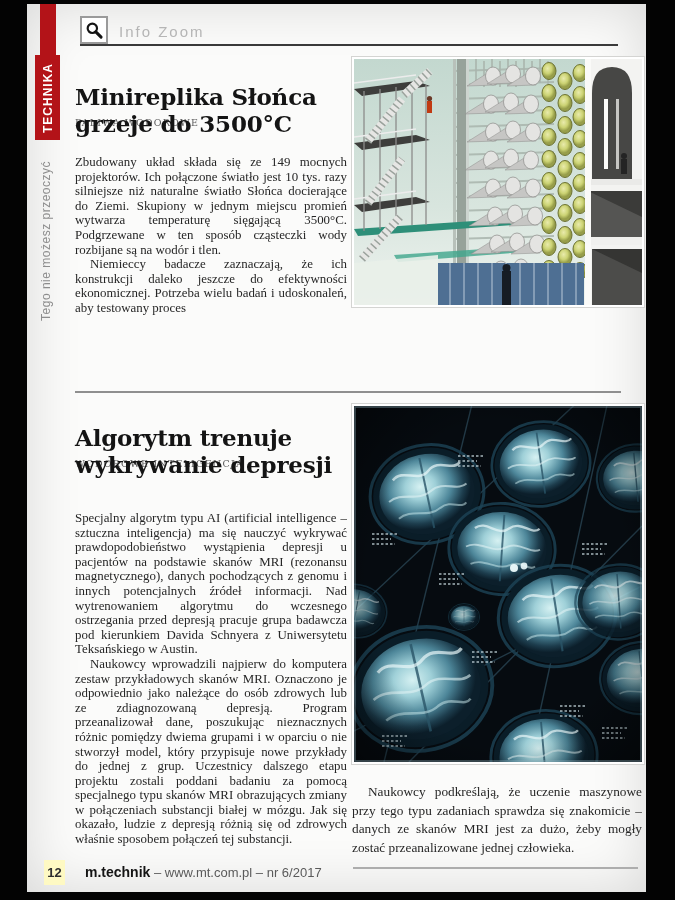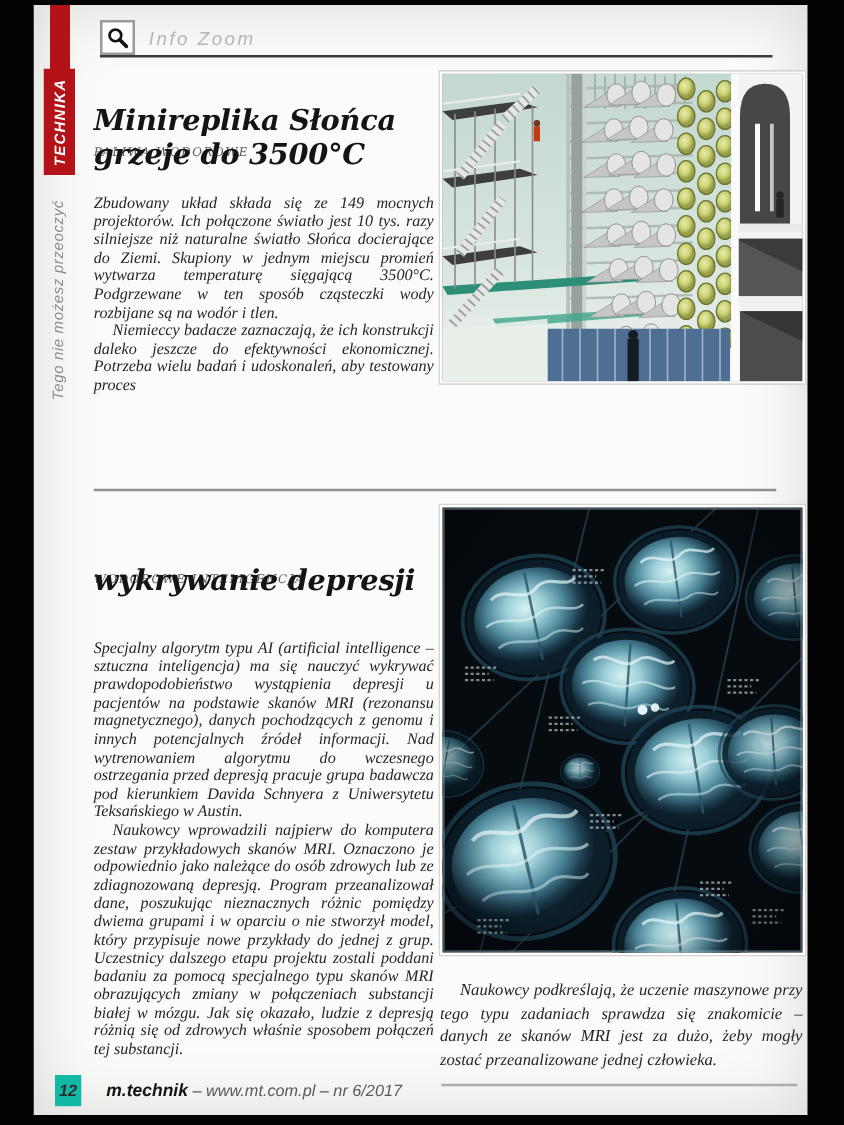--- a/index.html
+++ b/index.html
@@ -1,18 +1,18 @@
 <!DOCTYPE html>
 <html><head>
 <meta charset="utf-8">
 <style>
   html,body{margin:0;padding:0;background:#000;}
   .canvas{position:relative;width:675px;height:900px;background:#030303;overflow:hidden;
           font-family:"Liberation Serif",serif;}
-  .abs{position:absolute;font-style:italic;}
+  .abs{position:absolute;}
   .page-bg{left:27px;top:4px;width:619px;height:888px;background:#fbfbfa;
            box-shadow:inset 0 0 55px rgba(0,0,0,.14);}
   
   .red-bar{left:40px;top:4px;width:16px;height:52px;background:#b31318;}
   .technika{left:35px;top:55px;width:25px;height:85px;background:#b31318;
             display:flex;align-items:center;justify-content:center;}
   .technika span{writing-mode:vertical-rl;transform:rotate(180deg);color:#fff;
             font-family:"Liberation Sans",sans-serif;font-weight:bold;font-size:12px;letter-spacing:1px;}
   .tagline{left:34px;top:148px;width:24px;height:185px;display:flex;align-items:center;justify-content:center;}
   .tagline span{writing-mode:vertical-rl;transform:rotate(180deg);color:#8d8d8d;
@@ -35,21 +35,21 @@
   .bodycol p + p{text-indent:15px;}
   .rightcol-text{left:352px;top:319px;width:290px;font-size:13.3px;line-height:18.5px;
             text-align:justify;color:#262626;}
   .mid-rule{left:75px;top:391px;width:546px;height:1.5px;background:#8f8f8f;}
   .photo{border:2px solid #fff;outline:1px solid #d4d4d2;background:#888;}
   .solar{left:352px;top:57px;width:288px;height:246px;}
   .mri{left:352px;top:404px;width:288px;height:356px;}
   .caption{left:352px;top:783px;width:290px;font-size:13.3px;line-height:18.5px;
             text-align:justify;color:#262626;text-indent:16px;}
   
-  .page-num{left:44px;top:860px;width:21px;height:25px;background:#14b8a6;color:#2e2e2e;
+  .page-num{left:44px;top:860px;width:21px;height:25px;background:#fef9c3;color:#2e2e2e;
             font-family:"Liberation Sans",sans-serif;font-weight:600;font-size:13px;
             display:flex;align-items:center;justify-content:center;}
   .footer-text{left:85px;top:864px;font-family:"Liberation Sans",sans-serif;font-size:13px;color:#5a5a5a;}
   .footer-text .mag{font-weight:bold;font-size:14px;color:#141414;}
   .footer-rule{left:353px;top:867px;width:285px;height:2px;background:#adadad;}
   svg{display:block;}
 </style>
 </head>
 <body>
 
@@ -210,21 +210,21 @@
       <rect x="231" y="178" width="57" height="8" fill="#f0f0ee"></rect>
       <rect x="238" y="190" width="50" height="56" fill="#4c4c4a"></rect>
       <polygon points="238,190 288,214 288,190" fill="#353533"></polygon>
       <rect x="231" y="0" width="6" height="246" fill="#fafaf8"></rect>
     </svg>
   </div>
 
   <div class="abs mid-rule"></div>
 
   <div class="abs kicker k2">WODOROWE INTELIGENCJA</div>
-  <h1 class="abs headline t2"><br><span>wykrywanie depresji</span></h1>
+  <h1 class="abs headline t2"><span>Algorytm trenuje</span><br><span>wykrywanie depresji</span></h1>
   <div class="abs bodycol b2">
     <p>Specjalny algorytm typu AI (artificial intelligence – sztuczna inteligencja) ma się nauczyć wykrywać prawdopodobieństwo wystąpienia depresji u pacjentów na podstawie skanów MRI (rezonansu magnetycznego), danych pochodzących z genomu i innych potencjalnych źródeł informacji. Nad wytrenowaniem algorytmu do wczesnego ostrzegania przed depresją pracuje grupa badawcza pod kierunkiem Davida Schnyera z Uniwersytetu Teksańskiego w Austin.</p>
     <p>Naukowcy wprowadzili najpierw do komputera zestaw przykładowych skanów MRI. Oznaczono je odpowiednio jako należące do osób zdrowych lub ze zdiagnozowaną depresją. Program przeanalizował dane, poszukując nieznacznych różnic pomiędzy dwiema grupami i w oparciu o nie stworzył model, który przypisuje nowe przykłady do jednej z grup. Uczestnicy dalszego etapu projektu zostali poddani badaniu za pomocą specjalnego typu skanów MRI obrazujących zmiany w połączeniach substancji białej w mózgu. Jak się okazało, ludzie z depresją różnią się od zdrowych właśnie sposobem połączeń tej substancji.</p>
   </div>
 
   <div class="abs photo mri">
     <svg width="100%" height="100%" viewBox="0 0 288 356" preserveAspectRatio="none">
       <defs>
         <radialGradient id="brainG" cx=".45" cy=".4">
           <stop offset="0" stop-color="#d6f1f2"></stop>

